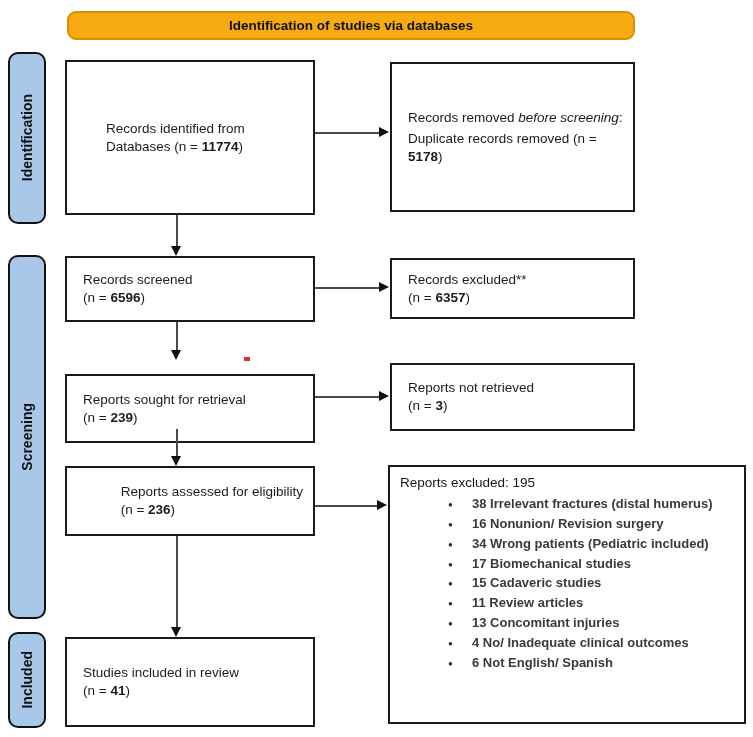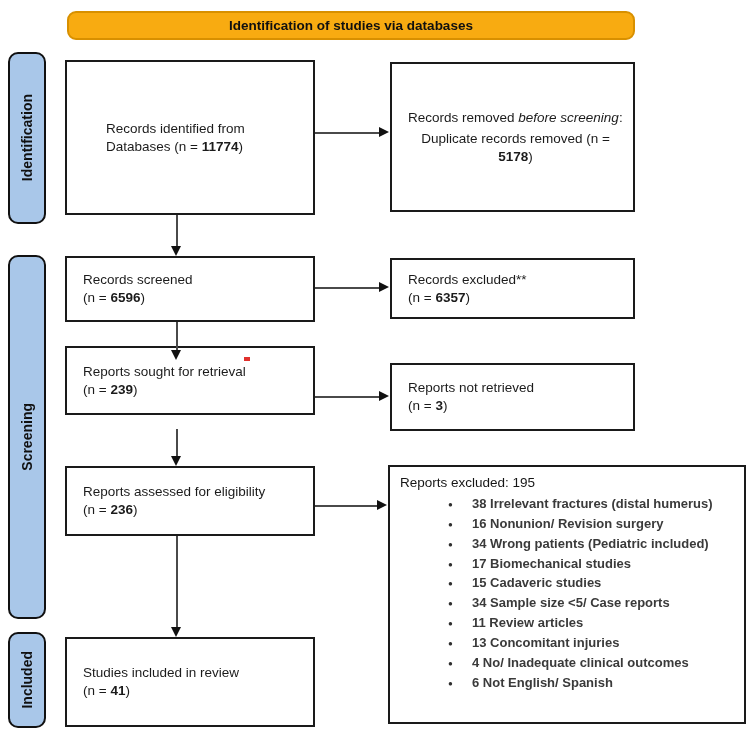--- a/index.html
+++ b/index.html
@@ -35,21 +35,21 @@
     font-weight:bold;font-size:14px;color:#101010;white-space:nowrap;
   }
 
   
   .box{
     position:absolute;background:#fff;border:2.5px solid var(--box-border);
     display:flex;flex-direction:column;justify-content:center;
     padding:8px 10px 8px 16px;
   }
   .box p{font-size:13.5px;line-height:1.3;color:#1b1b1b;}
-  .box p + p{margin-top:4px;text-align:center;}
+  .box p + p{margin-top:4px;}
   .pre{white-space:pre-line;}
   .box b{font-weight:bold;}
   .box i{}
 
   .bigbox{justify-content:flex-start;padding:8px 8px 8px 10px;}
   .bigbox .hdr{font-size:13.5px;color:#161616;margin-bottom:2px;}
   ul.reasons{list-style:none;padding-left:46px;}
   ul.reasons li{
     position:relative;padding-left:26px;margin:4px 0;
     font-size:13px;font-weight:bold;color:#3a3a3a;line-height:1.22;
@@ -102,45 +102,44 @@
   <div class="box" style="left:65px;top:256px;width:250px;height:66px;">
     <p><span class="pre">Records screened
 (n = </span><b>6596</b><span>)</span></p>
   </div>
 
   <div class="box" style="left:390px;top:258px;width:245px;height:61px;">
     <p><span class="pre">Records excluded**
 (n = </span><b>6357</b><span>)</span></p>
   </div>
 
-  <div class="box" style="left:65px;top:346px;width:250px;height:69px;">
+  <div class="box" style="left:65px;top:374px;width:250px;height:69px;">
     <p><span class="pre">Reports sought for retrieval
 (n = </span><b>239</b><span>)</span></p>
   </div>
   <div class="artifact" style="left:244px;top:357px;width:6px;height:4px;"></div>
 
   <div class="box" style="left:390px;top:363px;width:245px;height:68px;">
     <p><span class="pre">Reports not retrieved
 (n = </span><b>3</b><span>)</span></p>
   </div>
 
-  <div class="box" style="left:65px;top:466px;width:250px;height:70px;">
+  <div class="box" style="left:65px;top:466px;width:250px;height:70px;align-items:flex-end;">
     <p><span class="pre">Reports assessed for eligibility
 (n = </span><b>236</b><span>)</span></p>
   </div>
 
   <div class="box bigbox" style="left:388px;top:465px;width:358px;height:259px;">
     <div class="hdr">Reports excluded: 195</div>
     <ul class="reasons">
         <li>38 Irrelevant fractures (distal humerus)</li>
         <li>16 Nonunion/ Revision surgery</li>
         <li>34 Wrong patients (Pediatric included)</li>
         <li>17 Biomechanical studies</li>
         <li>15 Cadaveric studies</li>
-        <li>34 Sample size &lt;5/ Case reports</li>
         <li>11 Review articles</li>
         <li>13 Concomitant injuries</li>
         <li>4 No/ Inadequate clinical outcomes</li>
         <li>6 Not English/ Spanish</li>
       </ul>
   </div>
 
   <div class="box" style="left:65px;top:637px;width:250px;height:90px;">
     <p><span class="pre">Studies included in review
 (n = </span><b>41</b><span>)</span></p>

